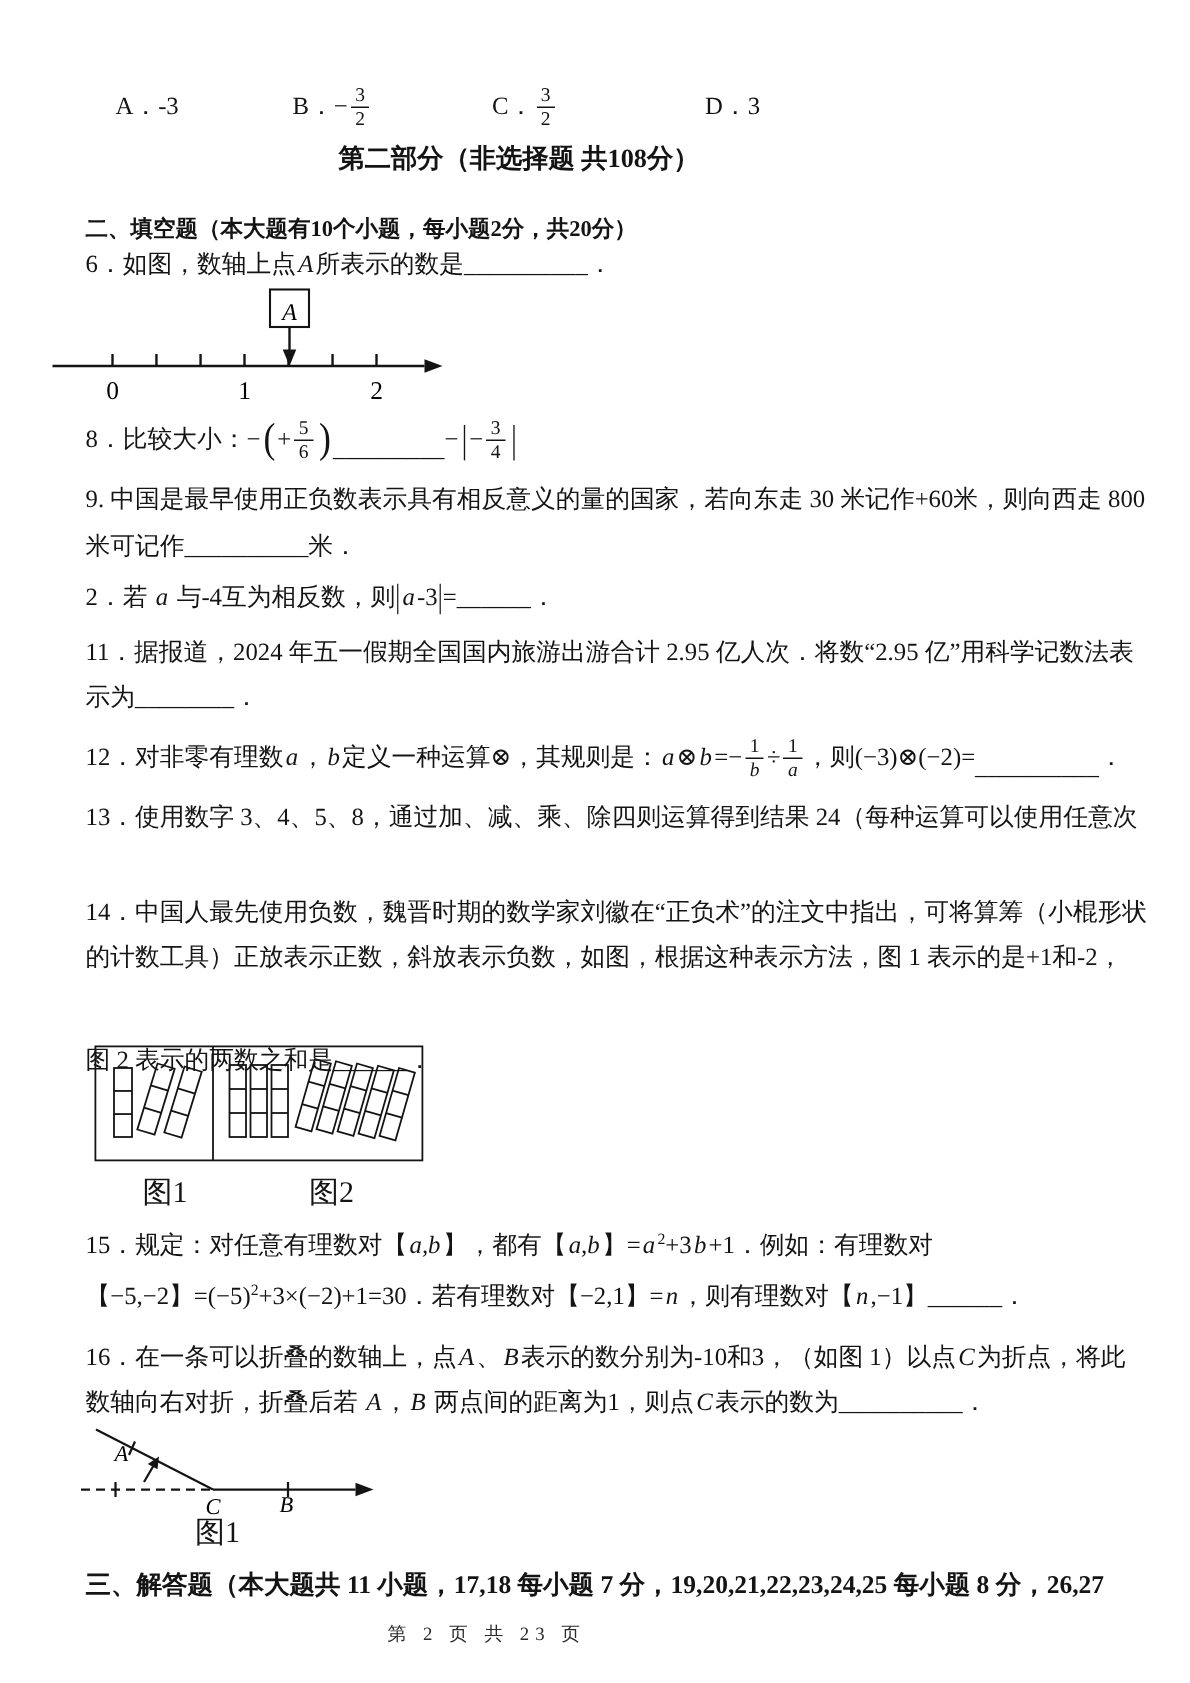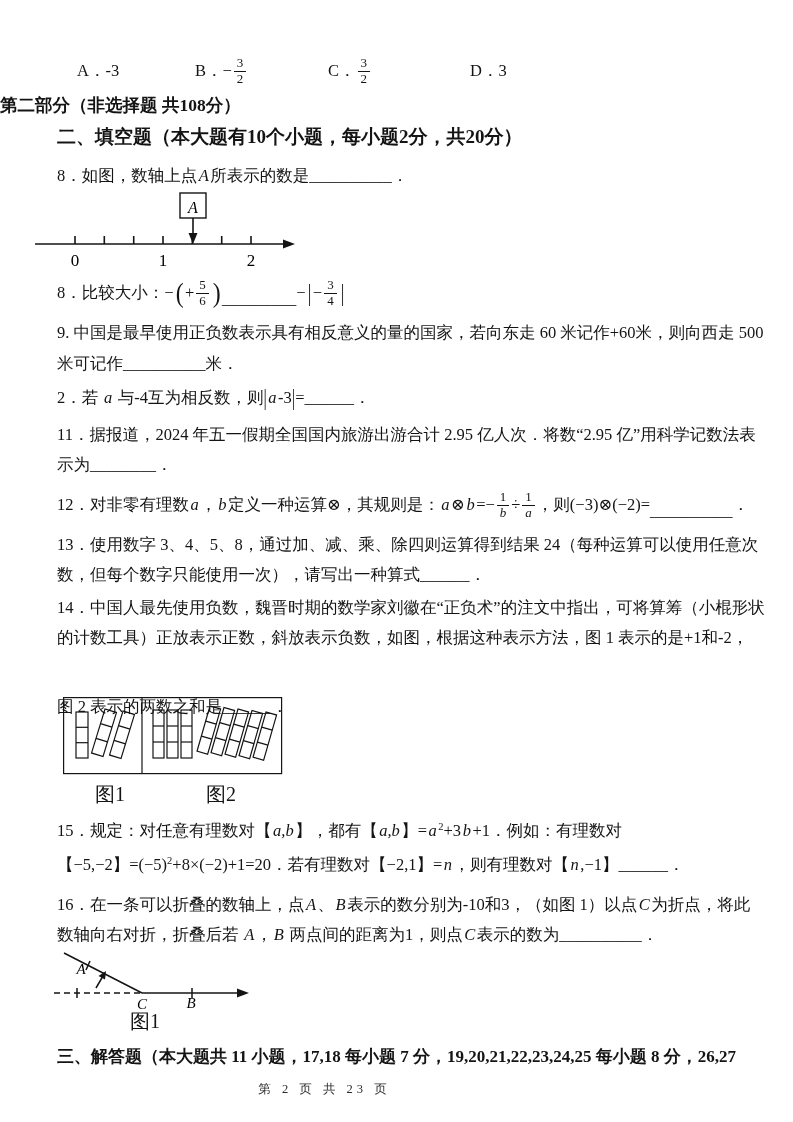--- a/index.html
+++ b/index.html
@@ -1,20 +1,20 @@
 <!DOCTYPE html>
 <html><head>
 <meta charset="utf-8">
 <style>
   html,body{margin:0;padding:0;background:#ffffff;}
   .page{position:relative;width:793px;height:1122px;background:#ffffff;overflow:hidden;
         font-family:"Liberation Serif","DejaVu Serif",serif;color:#141414;}
   .line{position:absolute;left:57px;width:706px;font-size:16.5px;line-height:26px;white-space:nowrap;}
   .bold{font-weight:700;}
-  .center{left:0;width:692px;}
+  .center{left:0;width:692px;text-align:center;}
   .it{font-style:italic;padding:0 1.5px;}
   .sup{font-size:10.5px;vertical-align:6px;}
   .formula-row{position:absolute;left:57px;display:flex;align-items:center;font-size:16.5px;white-space:nowrap;}
   .frac{display:inline-flex;flex-direction:column;align-items:center;font-size:13px;line-height:1.15;margin:0 2px;vertical-align:middle;}
   .frac .num{padding:0 3px;border-bottom:1px solid #141414;}
   .frac .den{padding:0 3px;}
   .big{font-size:28px;font-weight:400;line-height:1;margin:0 1px;transform:scaleX(.85);}
   .barglyph{font-size:26px;font-weight:300;line-height:1;margin:0 1px;transform:scaleX(.7);}
   .bar-inline{display:inline-block;transform:scaleY(1.35);}
   .blankspan{align-self:flex-end;padding-bottom:7px;font-style:italic;}
@@ -51,24 +51,24 @@
         </span>
     </span>
     <span class="choice" style="left:413px">
       <span>D．</span>
       <span>3</span>
     </span>
   </div>
 
   <div class="line center bold" style="top:92px;font-size:17.5px">第二部分（非选择题 共108分）</div>
 
-  <div class="line bold" style="top:124px;font-size:19px">二、填空题（本大题有10个小题，每小题2分，共20分）</div>
+  <div class="line bold" style="top:140px;font-size:15px">二、填空题（本大题有10个小题，每小题2分，共20分）</div>
 
   <div class="line" style="top:163px">
-    <span>8．如图，数轴上点</span><span class="it">A</span><span>所表示的数是</span><span>__________</span><span>．</span>
+    <span>6．如图，数轴上点</span><span class="it">A</span><span>所表示的数是</span><span>__________</span><span>．</span>
   </div>
 
   <svg style="left:33px;top:190px" width="265" height="84" viewBox="0 0 265 84">
     <g stroke="#141414" stroke-width="1.6" fill="none">
       <line x1="2" y1="54" x2="250" y2="54"></line>
       <line x1="42" y1="46" x2="42" y2="54"></line>
       <line x1="71.3" y1="46" x2="71.3" y2="54"></line>
       <line x1="100.7" y1="46" x2="100.7" y2="54"></line>
       <line x1="130" y1="46" x2="130" y2="54"></line>
       <line x1="159.3" y1="46" x2="159.3" y2="54"></line>
@@ -99,21 +99,21 @@
     <span>−</span>
     <span class="barglyph">|</span>
     <span>−</span>
     <span class="frac">
         <span class="num">3</span>
         <span class="den">4</span>
       </span>
     <span class="barglyph">|</span>
   </div>
 
-  <div class="line" style="top:320px">9. 中国是最早使用正负数表示具有相反意义的量的国家，若向东走 60 米记作+60米，则向西走 500</div>
+  <div class="line" style="top:320px">9. 中国是最早使用正负数表示具有相反意义的量的国家，若向东走 30 米记作+60米，则向西走 800</div>
   <div class="line" style="top:351px">
     <span>米可记作</span><span>__________</span><span>米．</span>
   </div>
 
   <div class="line" style="top:385px">
     <span>2．若 </span><span class="it">a</span><span> 与-4互为相反数，则</span><span class="bar-inline">|</span><span class="it">a</span><span>-3</span><span class="bar-inline">|</span><span>=</span><span>______</span><span>．</span>
   </div>
 
   <div class="line" style="top:422px">11．据报道，2024 年五一假期全国国内旅游出游合计 2.95 亿人次．将数“2.95 亿”用科学记数法表</div>
   <div class="line" style="top:452px">
@@ -140,23 +140,20 @@
         <span class="num">1</span>
         <span class="den it">a</span>
       </span>
     <span>，则</span>
     <span>(−3)⊗(−2)=</span>
     <span class="blankspan">__________</span>
     <span>．</span>
   </div>
 
   <div class="line" style="top:532px">13．使用数字 3、4、5、8，通过加、减、乘、除四则运算得到结果 24（每种运算可以使用任意次</div>
-  <div class="line" style="top:562px">
-    <span>数，但每个数字只能使用一次），请写出一种算式</span><span>______</span><span>．</span>
-  </div>
 
   <div class="line" style="top:595px">14．中国人最先使用负数，魏晋时期的数学家刘徽在“正负术”的注文中指出，可将算筹（小棍形状</div>
   <div class="line" style="top:625px">的计数工具）正放表示正数，斜放表示负数，如图，根据这种表示方法，图 1 表示的是+1和-2，</div>
   <div class="line" style="top:694px">
     <span>图 2 表示的两数之和是</span><span>______</span><span>．</span>
   </div>
 
   <svg style="left:63px;top:697px" width="220" height="80" viewBox="0 0 220 80">
     <g fill="none" stroke="#141414" stroke-width="1.2">
       <rect x="0.6" y="0.6" width="218" height="76"></rect>
@@ -218,21 +215,21 @@
       </g>
     </g>
   </svg>
   <div class="caption" style="left:95px;top:781px">图1</div>
   <div class="caption" style="left:206px;top:781px">图2</div>
 
   <div class="line" style="top:814px">
     <span>15．规定：对任意有理数对【</span><span class="it">a,b</span><span>】，都有【</span><span class="it">a,b</span><span>】=</span><span class="it">a</span><span class="sup">2</span><span>+3</span><span class="it">b</span><span>+1．例如：有理数对</span>
   </div>
   <div class="line" style="top:848px">
-    <span>【−5,−2】=(−5)</span><span class="sup">2</span><span>+8×(−2)+1=20．若有理数对【−2,1】=</span><span class="it">n</span><span>，则有理数对【</span><span class="it">n</span><span>,−1】</span><span>______</span><span>．</span>
+    <span>【−5,−2】=(−5)</span><span class="sup">2</span><span>+3×(−2)+1=30．若有理数对【−2,1】=</span><span class="it">n</span><span>，则有理数对【</span><span class="it">n</span><span>,−1】</span><span>______</span><span>．</span>
   </div>
 
   <div class="line" style="top:892px">
     <span>16．在一条可以折叠的数轴上，点</span><span class="it">A</span><span>、</span><span class="it">B</span><span>表示的数分别为-10和3，（如图 1）以点</span><span class="it">C</span><span>为折点，将此</span>
   </div>
   <div class="line" style="top:922px">
     <span>数轴向右对折，折叠后若 </span><span class="it">A</span><span>，</span><span class="it">B</span><span> 两点间的距离为1，则点</span><span class="it">C</span><span>表示的数为</span><span>__________</span><span>．</span>
   </div>
 
   <svg style="left:40px;top:947px" width="225" height="64" viewBox="0 0 225 64">

